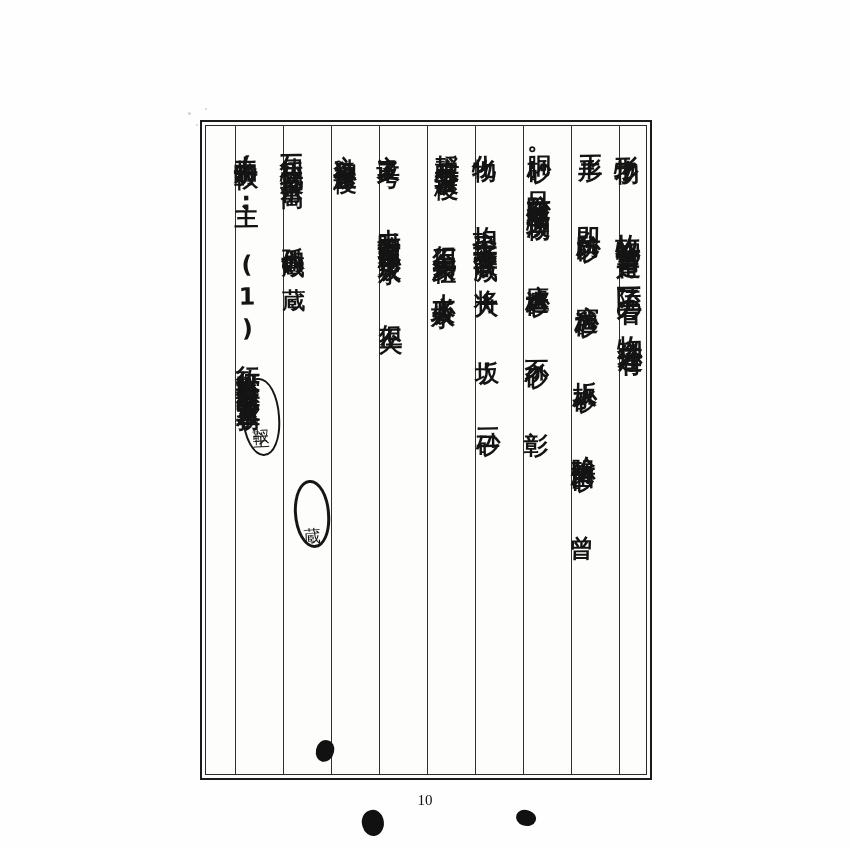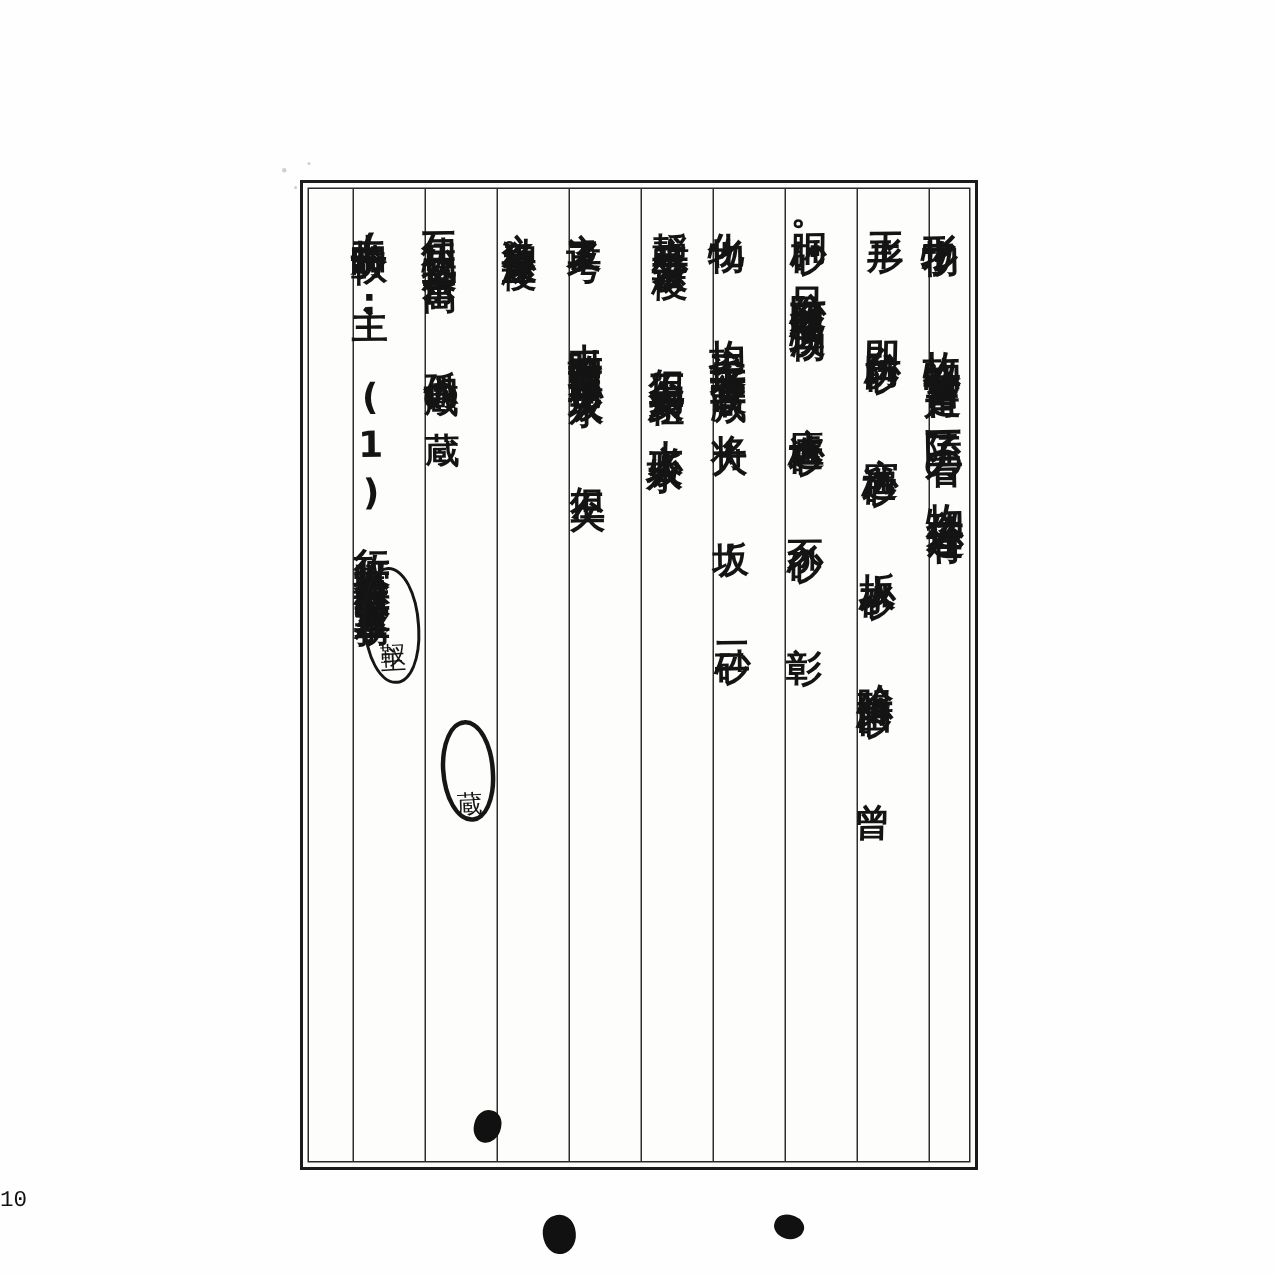--- a/index.html
+++ b/index.html
@@ -112,22 +112,22 @@
   .b1 { right: 318px; top: 620px; width: 18px; height: 22px; transform: rotate(12deg); }
   .b2 { right: 268px; top: 690px; width: 22px; height: 26px; transform: rotate(-14deg); }
   .b3 { right: 265px; top: 730px; width: 16px; height: 18px; transform: rotate(8deg); }
   .b4 { right: 116px; top: 690px; width: 20px; height: 16px; transform: rotate(20deg); }
 
   .page-number {
     position: absolute;
     left: 0;
     right: 0;
     top: 792px;
-    text-align: left;
-    font-family: Liberation Mono, monospace;
+    text-align: center;
+    font-family: Liberation Serif, serif;
     font-size: 15px;
     color: #111;
   }
 
   
   .speck {
     position: absolute;
     background: #cfcfcf;
     border-radius: 50%;
   }

